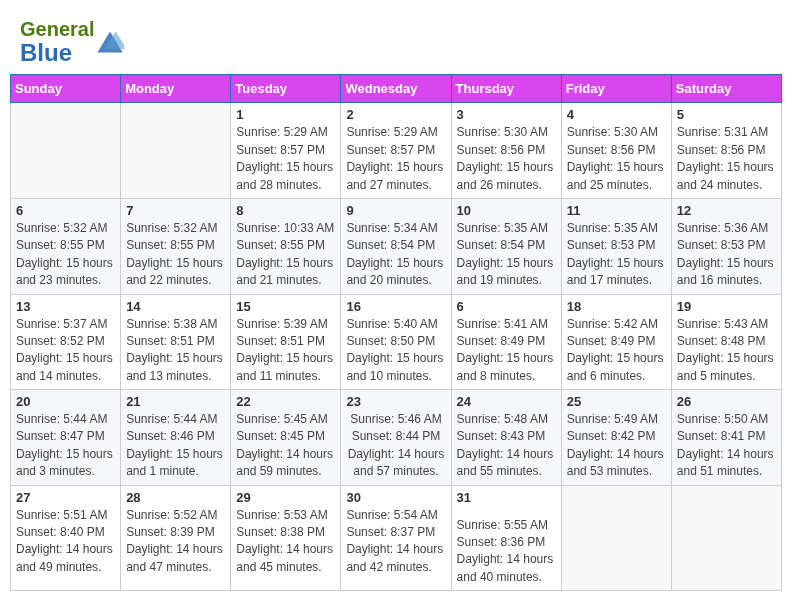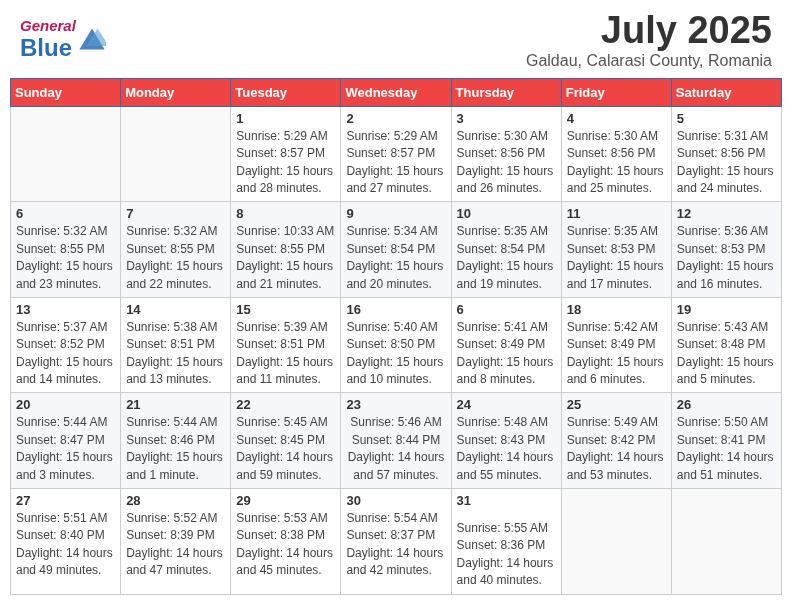--- a/index.html
+++ b/index.html
@@ -21,24 +21,23 @@
       display: flex;
       align-items: center;
       margin-top: 8px;
     }
     .logo-text {
       display: flex;
       flex-direction: column;
       line-height: 1.1;
     }
     .logo-general {
-      font-size: 15px;
-      font-weight: bold;
-      color: #be185d;
-      font-style: italic;
+      font-size: 20px;
+      font-weight: bold;
+      color: #4d7c0f;
     }
     .logo-blue {
       font-size: 24px;
       font-weight: bold;
       color: #2a6db5;
     }
     .logo-icon {
       width: 28px;
       height: 28px;
       margin-left: 2px;
@@ -55,21 +54,21 @@
     .location {
       font-size: 16px;
       color: #555;
     }
     .calendar {
       width: 100%;
       border-collapse: collapse;
       border: 1px solid #ccc;
     }
     .calendar th {
-      background: #ef4444;
+      background: #d946ef;
       color: #fff;
       font-size: 13px;
       font-weight: bold;
       padding: 6px 4px;
       text-align: left;
       border: 1px solid #2a6db5;
     }
     .calendar td {
       vertical-align: top;
       border: 1px solid #ccc;
@@ -109,24 +108,20 @@
   <div class="logo">
     <div class="logo-text">
       <span class="logo-general">General</span>
       <span class="logo-blue">Blue</span>
     </div>
     <svg class="logo-icon" viewBox="0 0 40 40">
       <polygon points="20,5 38,35 2,35" fill="#2a6db5" opacity="0.85"></polygon>
       <polygon points="28,5 44,30 12,30" fill="#5a9fd4" opacity="0.6"></polygon>
     </svg>
   </div>
-  <div class="title-section">
-    <div class="month-year">July 2025</div>
-    <div class="location">Galdau, Calarasi County, Romania</div>
-  </div>
 </div>
 
 <table class="calendar">
   <thead>
     <tr>
     <th>Sunday</th>
         <th>Monday</th>
         <th>Tuesday</th>
         <th>Wednesday</th>
         <th>Thursday</th>

